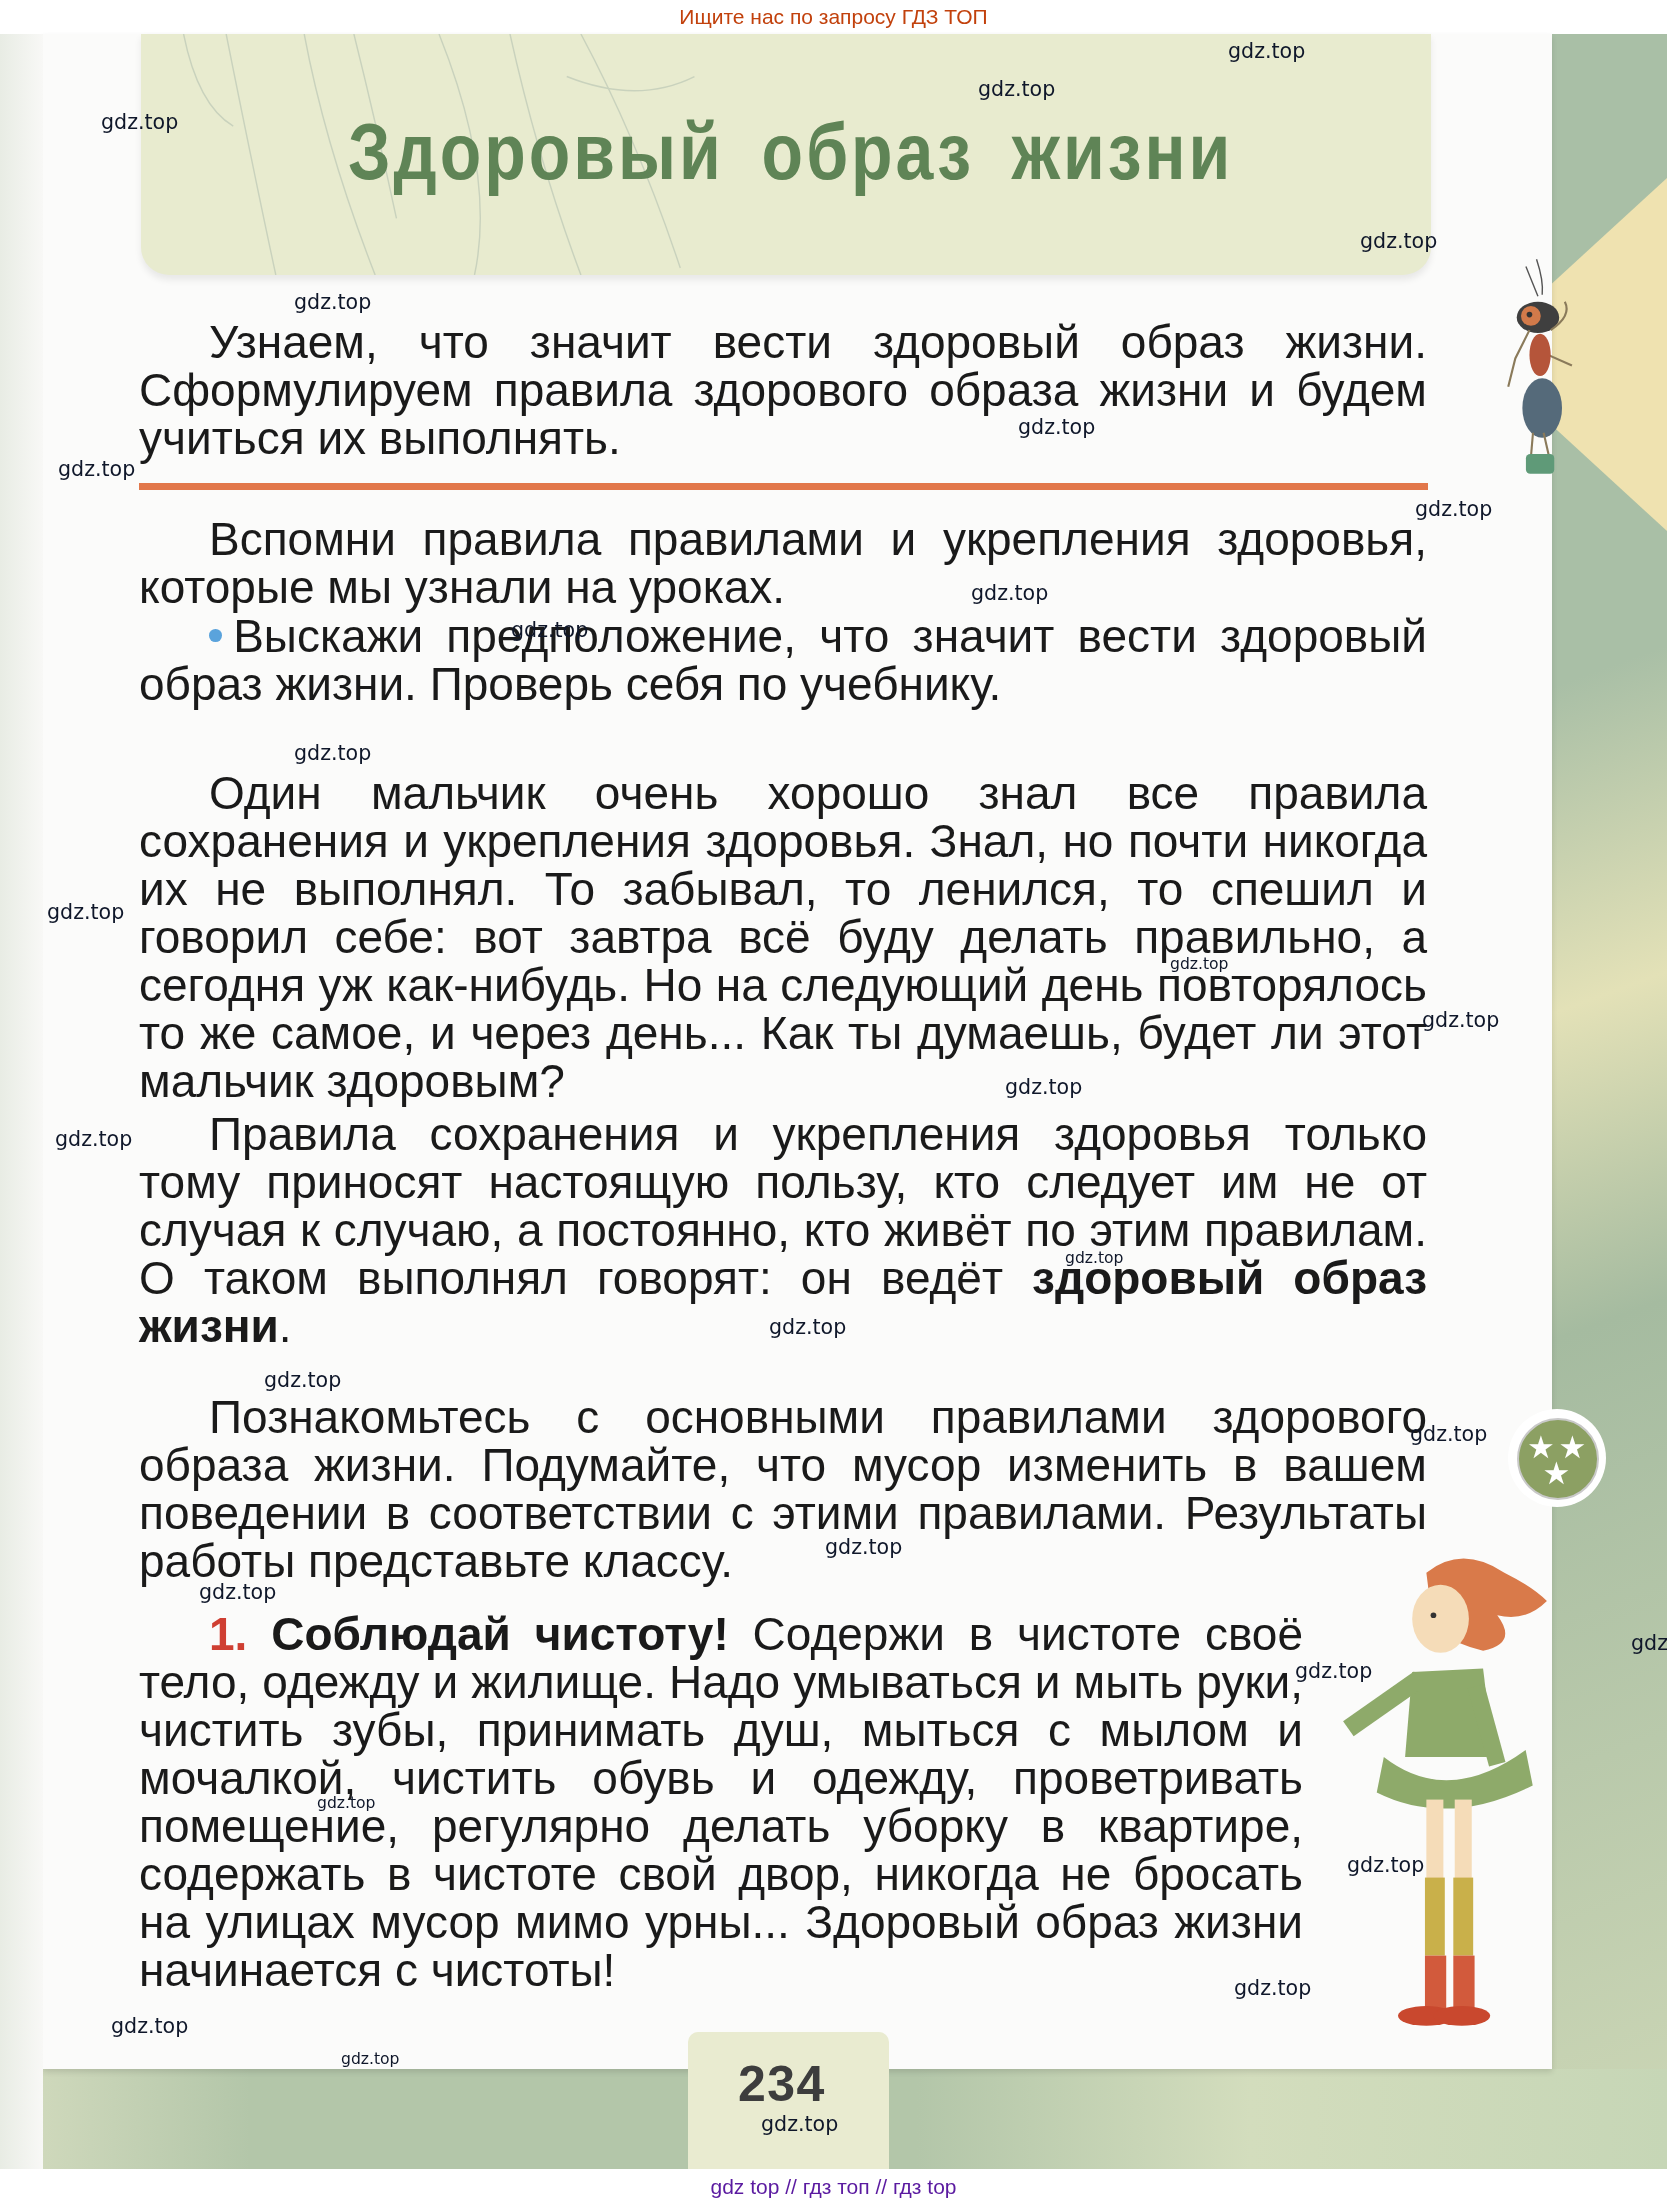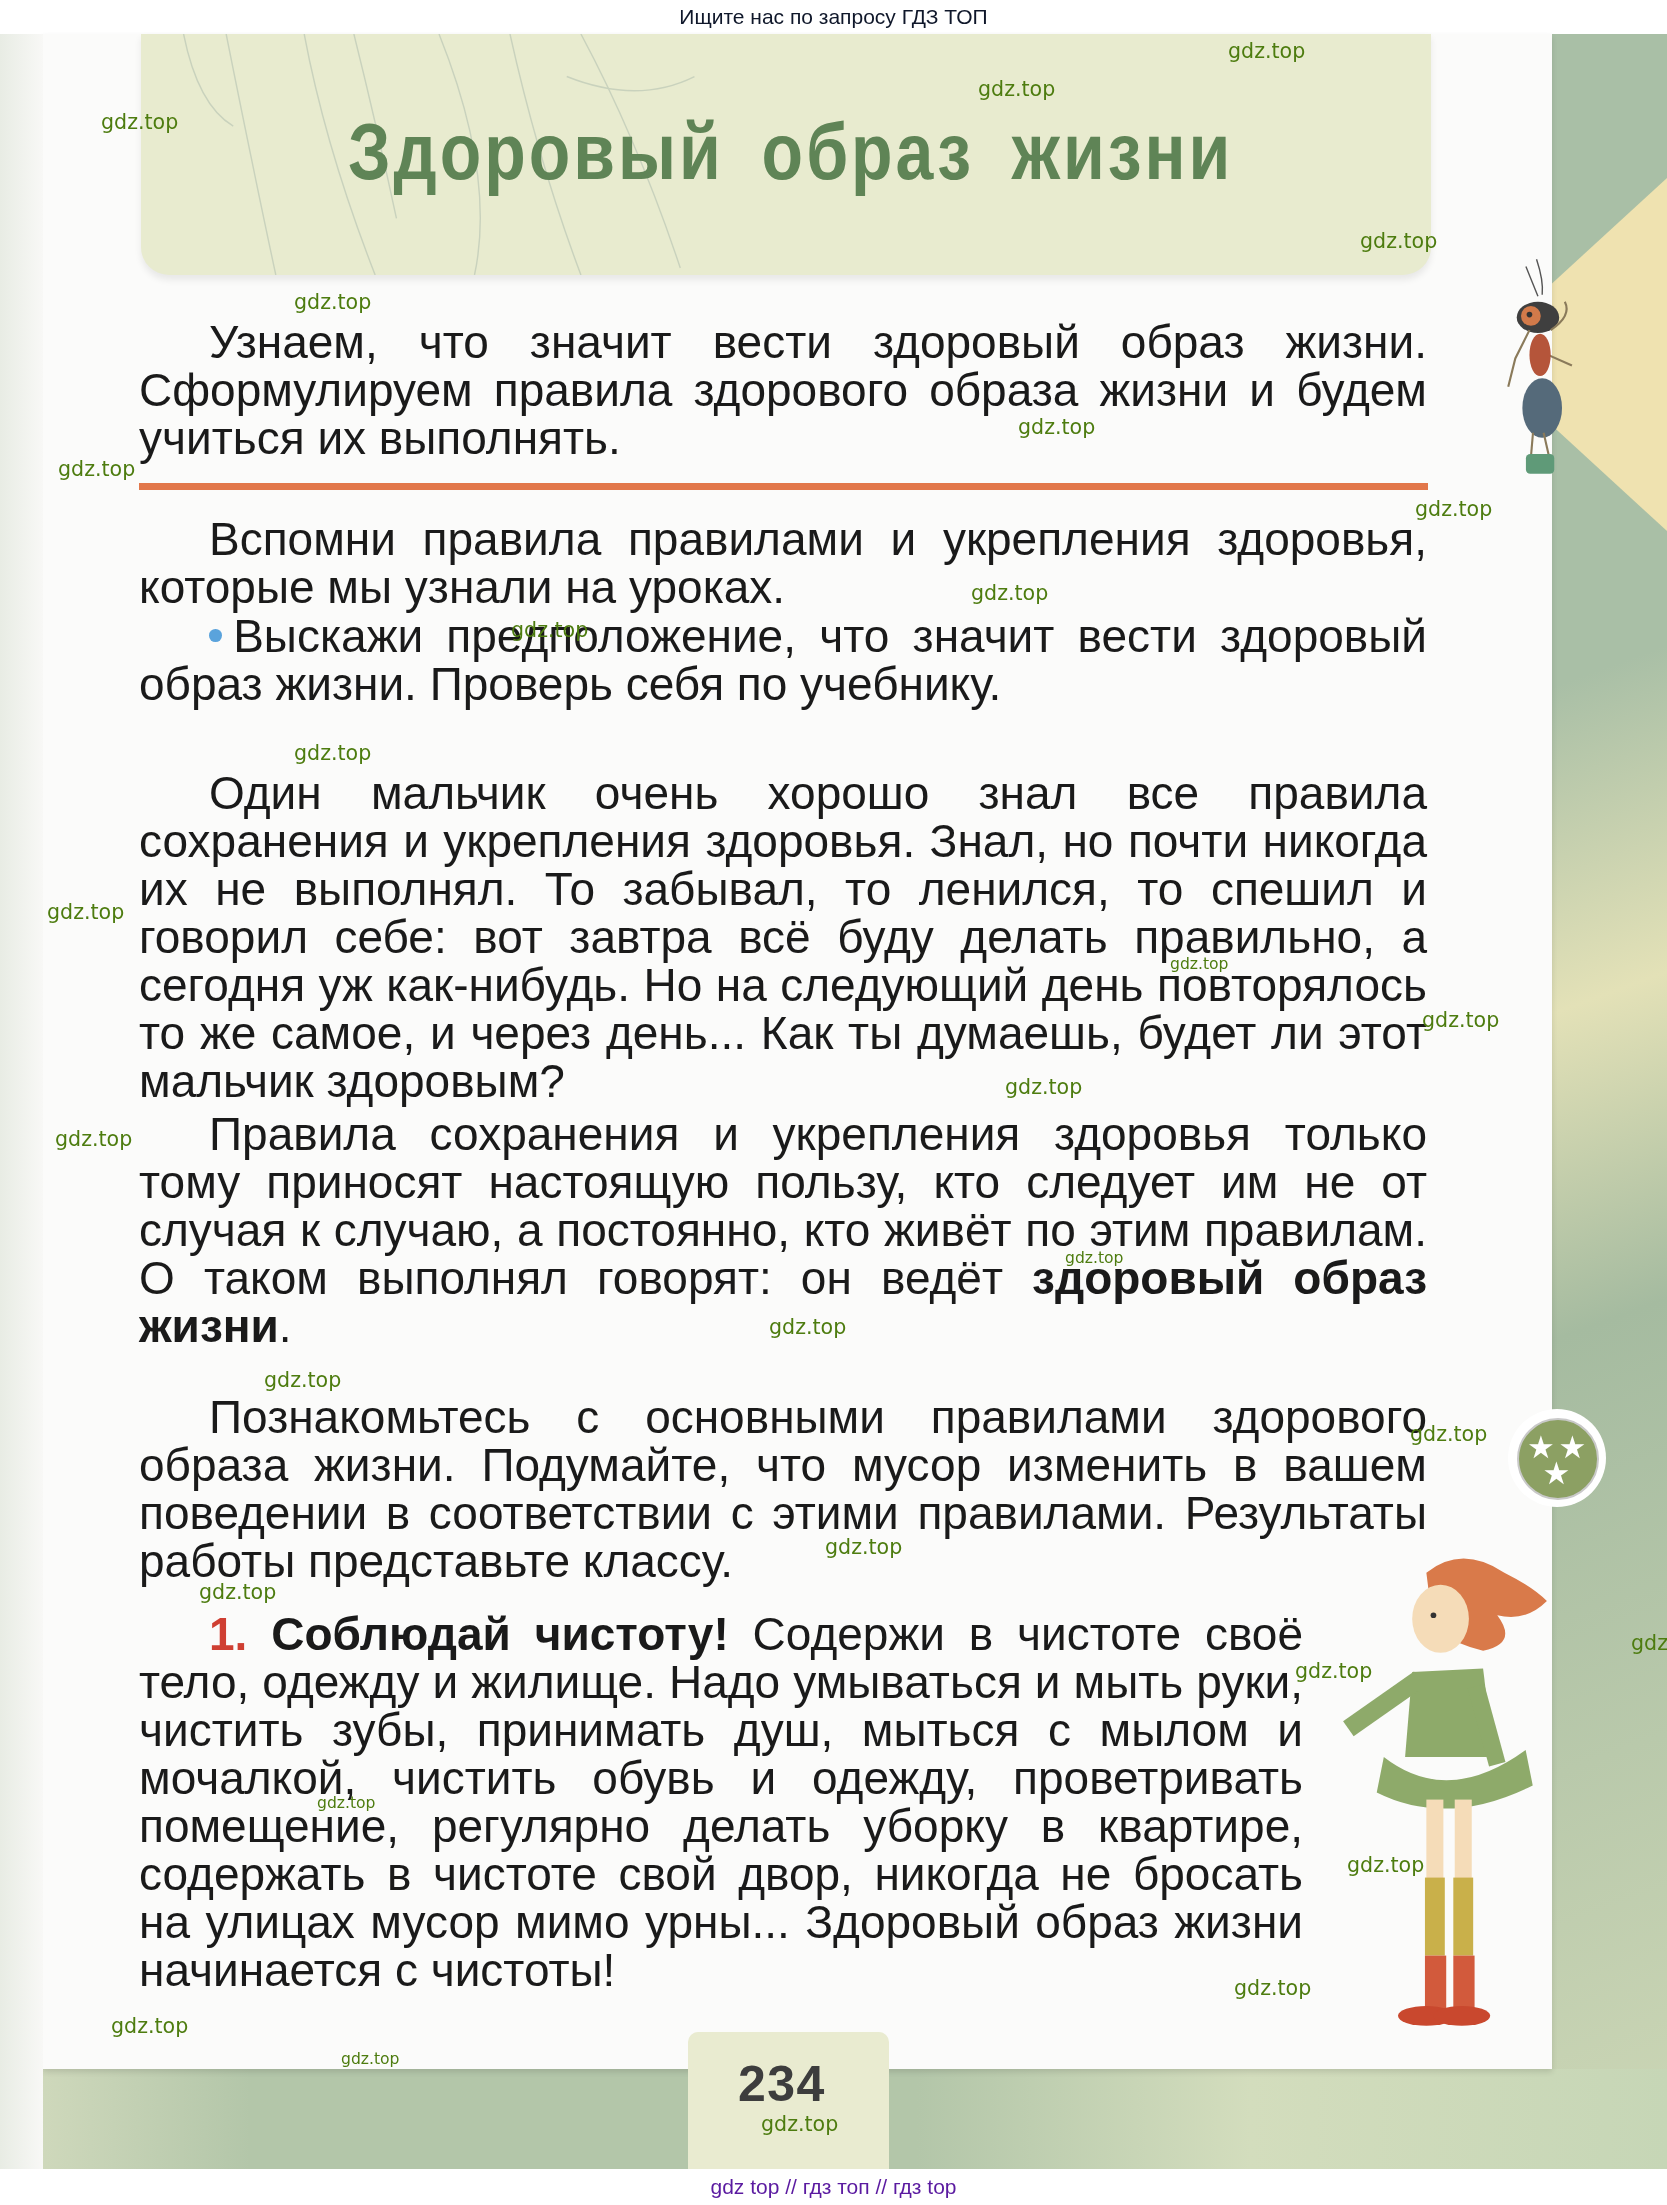--- a/index.html
+++ b/index.html
@@ -3,21 +3,21 @@
 <meta charset="utf-8">
 <style>
   html, body { margin: 0; padding: 0; }
   body {
     width: 1667px; height: 2205px; position: relative; overflow: hidden;
     background: #ffffff;
     font-family: "Liberation Sans", "DejaVu Sans", sans-serif;
   }
   .top-banner {
     position: absolute; left: 0; top: 0; width: 1667px; height: 34px;
-    text-align: center; color: #0f172a; font-size: 21px; line-height: 33px;
+    text-align: center; color: #c2410c; font-size: 21px; line-height: 33px;
     font-family: "Liberation Sans", sans-serif;
   }
   .bottom-banner {
     position: absolute; left: 0; top: 2169px; width: 1667px; height: 36px;
     text-align: center; color: #5a1aa0; font-size: 21px; line-height: 35px;
     font-family: "Liberation Sans", sans-serif;
   }
   
   .page-bg {
     position: absolute; left: 0; top: 34px; width: 1667px; height: 2135px;
@@ -77,21 +77,21 @@
     background: #e2774a;
   }
   .bullet {
     display: inline-block; width: 12.8px; height: 12.8px; border-radius: 50%;
     background: #5aa3dc; margin-right: 11.4px; vertical-align: middle;
     position: relative; top: -4.3px;
   }
   .num { color: #cf3f32; font-weight: bold; }
   .strong { font-weight: bold; }
   .wm {
-    position: absolute; font-size: 20.6px; color: #4d7c0f;
+    position: absolute; font-size: 20.6px; color: #0f172a;
     font-family: "DejaVu Sans", sans-serif;
   }
   .wm.small { font-size: 15.6px; }
   .page-tab {
     position: absolute; left: 688px; top: 2032px; width: 201px; height: 137px;
     background: #e9ebd0; border-radius: 10px 10px 0 0;
   }
   .page-number {
     position: absolute; left: 738px; top: 2055px; font-size: 50px;
     font-weight: bold; color: #3d3d3d; letter-spacing: 1.4px;

